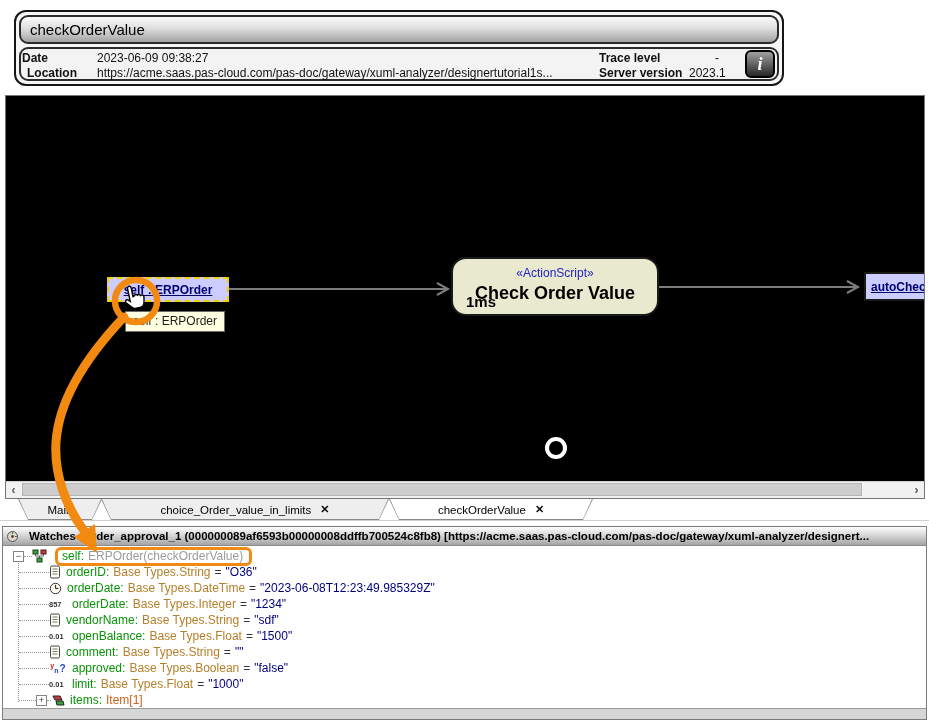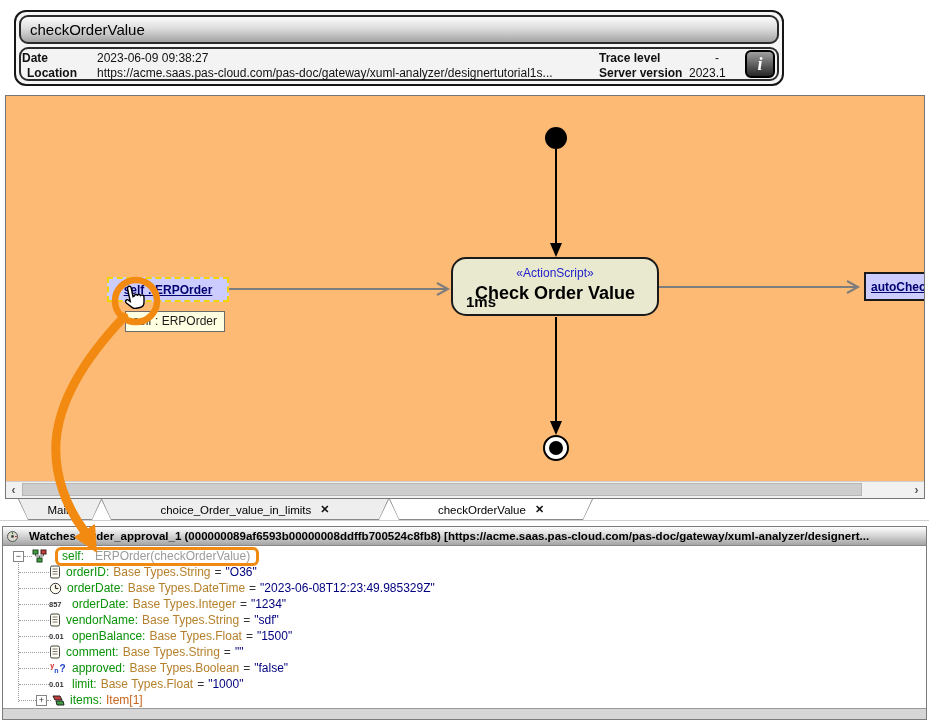--- a/index.html
+++ b/index.html
@@ -17,21 +17,21 @@
        background:#f3f3f3;position:relative;font-size:12px;color:#111;}
   .hdr-info .lab{position:absolute;font-weight:bold;white-space:nowrap;}
   .hdr-info .val{position:absolute;white-space:nowrap;}
   .ibtn{position:absolute;right:2px;top:1px;width:30px;height:28px;border-radius:6px;
        border:2px solid #000;background:linear-gradient(180deg,#a0a0a0,#262626);
        color:#fff;display:flex;align-items:center;justify-content:center;
        font-family:"Liberation Serif",serif;font-style:italic;font-weight:bold;font-size:18px;}
 
   
   .diagram{position:absolute;left:5px;top:95px;width:920px;height:404px;
-       border:1px solid #767676;background:#fdba74;overflow:hidden;}
+       border:1px solid #767676;background:#000000;overflow:hidden;}
   .edges{position:absolute;left:0;top:0;}
   .action-node{position:absolute;left:445px;top:161px;width:208px;height:59px;
        background:#e9e9cf;border:2px solid #1a1a1a;border-radius:15px;text-align:center;}
   .stereo{font-size:12px;color:#2222cc;margin-top:7px;}
   .aname{font-size:18px;font-weight:bold;color:#000;margin-top:3px;}
   .dur{position:absolute;left:13px;bottom:4px;font-size:15px;font-weight:bold;color:#000;}
   .obj-node{position:absolute;left:101px;top:181px;width:122px;height:25px;
        background:#ccccff;border:2px dashed #f0d400;display:flex;align-items:center;
        justify-content:center;font-size:12px;font-weight:bold;color:#000070;
        text-decoration:underline;}
@@ -77,21 +77,21 @@
   .trow{height:16px;display:flex;align-items:center;white-space:nowrap;}
   .exp{width:11px;height:11px;border:1px solid #848484;background:#fff;display:inline-flex;
        align-items:center;justify-content:center;font-size:9px;line-height:9px;color:#333;
        flex:none;}
   .stub{height:0;border-top:1px dotted #9a9a9a;flex:none;}
   .nm{color:#0a9309;margin-right:4px;}
   .ty{color:#b5802b;margin-right:4px;}
   .eq{color:#333;margin-right:4px;}
   .vl{color:#00007f;}
   .itemty{color:#c8641c;}
-  .selfbox{display:inline-flex;align-items:center;gap:11px;border:3px solid #f28a12;
+  .selfbox{display:inline-flex;align-items:center;gap:4px;border:3px solid #f28a12;
        border-radius:6px;padding:0 6px 1px 4px;height:19px;margin-left:3px;}
   .selfbox .s1{color:#0a9309;} .selfbox .s2{color:#9c9c9c;}
   .w-scroll{position:absolute;left:0;right:0;bottom:0;height:11px;background:#d6d6d6;
        border-top:1px solid #9a9a9a;}
   .icon{flex:none;display:inline-flex;align-items:center;justify-content:center;
        margin-right:5px;}
   .numglyph{font-size:7.5px;font-weight:bold;color:#333;width:18px;justify-content:flex-start;}
   .boolglyph{width:18px;font-weight:bold;}
   .boolglyph .by{color:#cc2222;font-size:7px;position:relative;top:-3px;}
   .boolglyph .bn{color:#2244cc;font-size:7px;position:relative;top:2px;}

